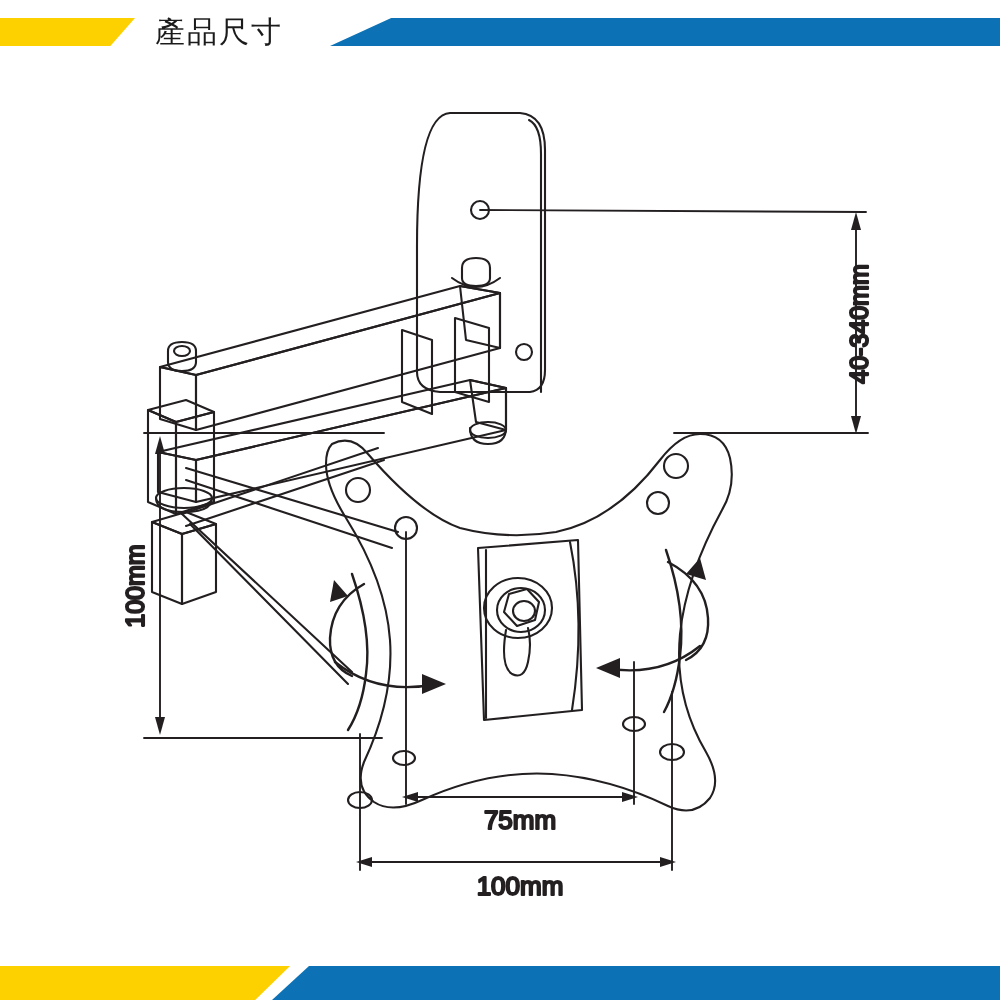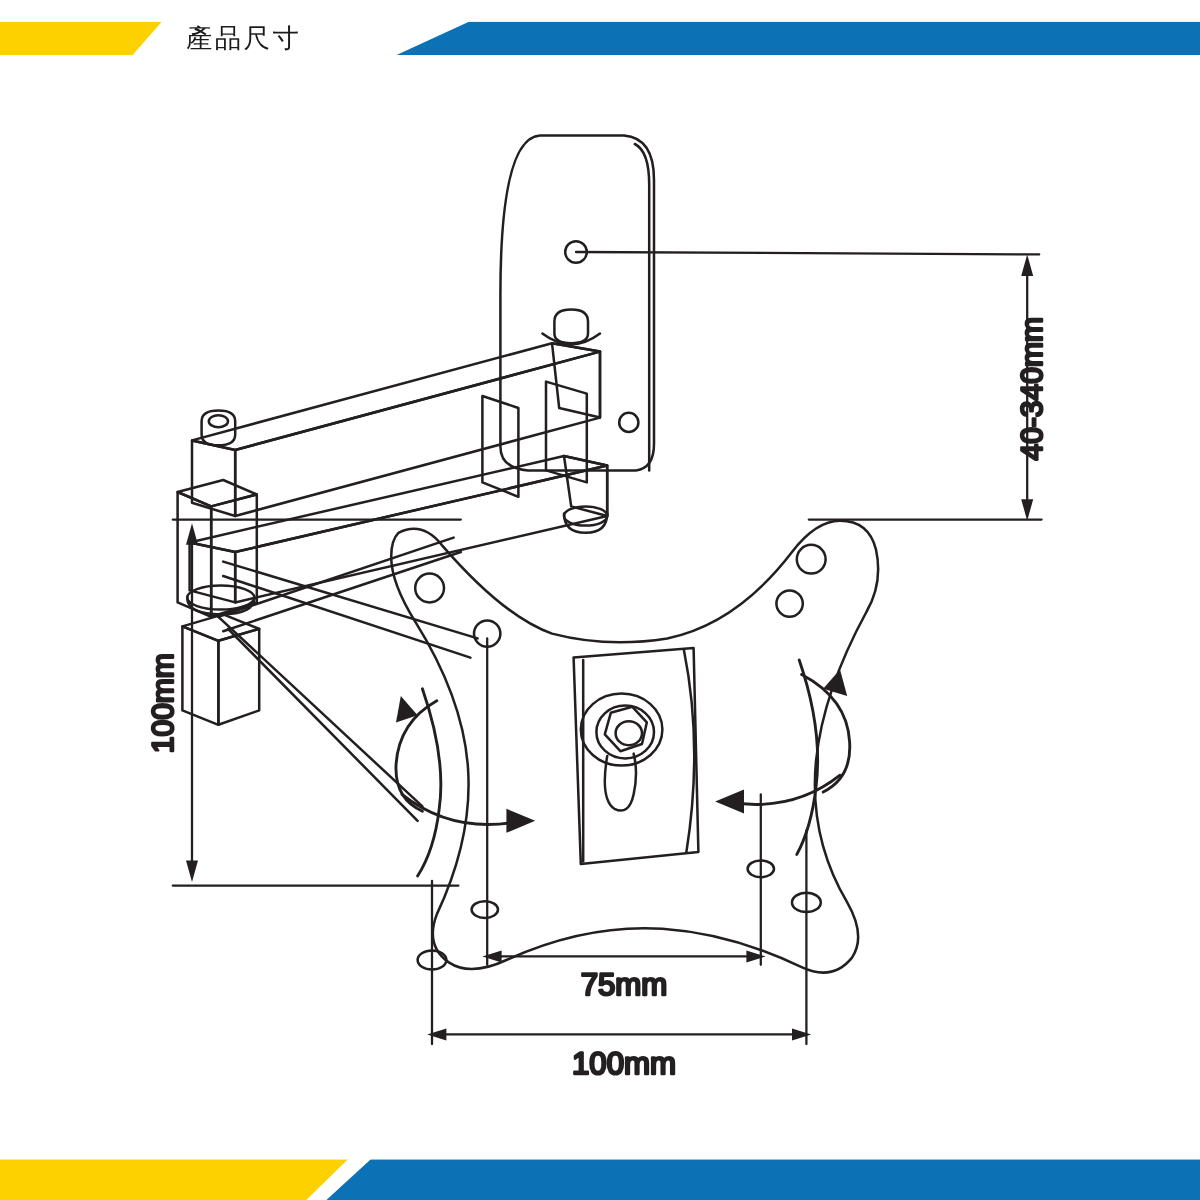--- a/index.html
+++ b/index.html
@@ -32,21 +32,21 @@
   .banner-blue-top {
     position: absolute;
     left: 330px; top: 18px;
     width: 680px; height: 28px;
     background: var(--blue, #0c72b5);
     clip-path: polygon(9% 0, 100% 0, 100% 100%, 0 100%);
   }
   #header-title {
     position: absolute;
     left: 155px; top: 12px;
-    font-size: 22px;
+    font-size: 30px;
     color: #1b1b1b;
     letter-spacing: 2px;
     line-height: 40px;
     white-space: nowrap;
     font-family: Liberation Sans, sans-serif;
   }
 
   
   #footer-banner {
     position: absolute;

